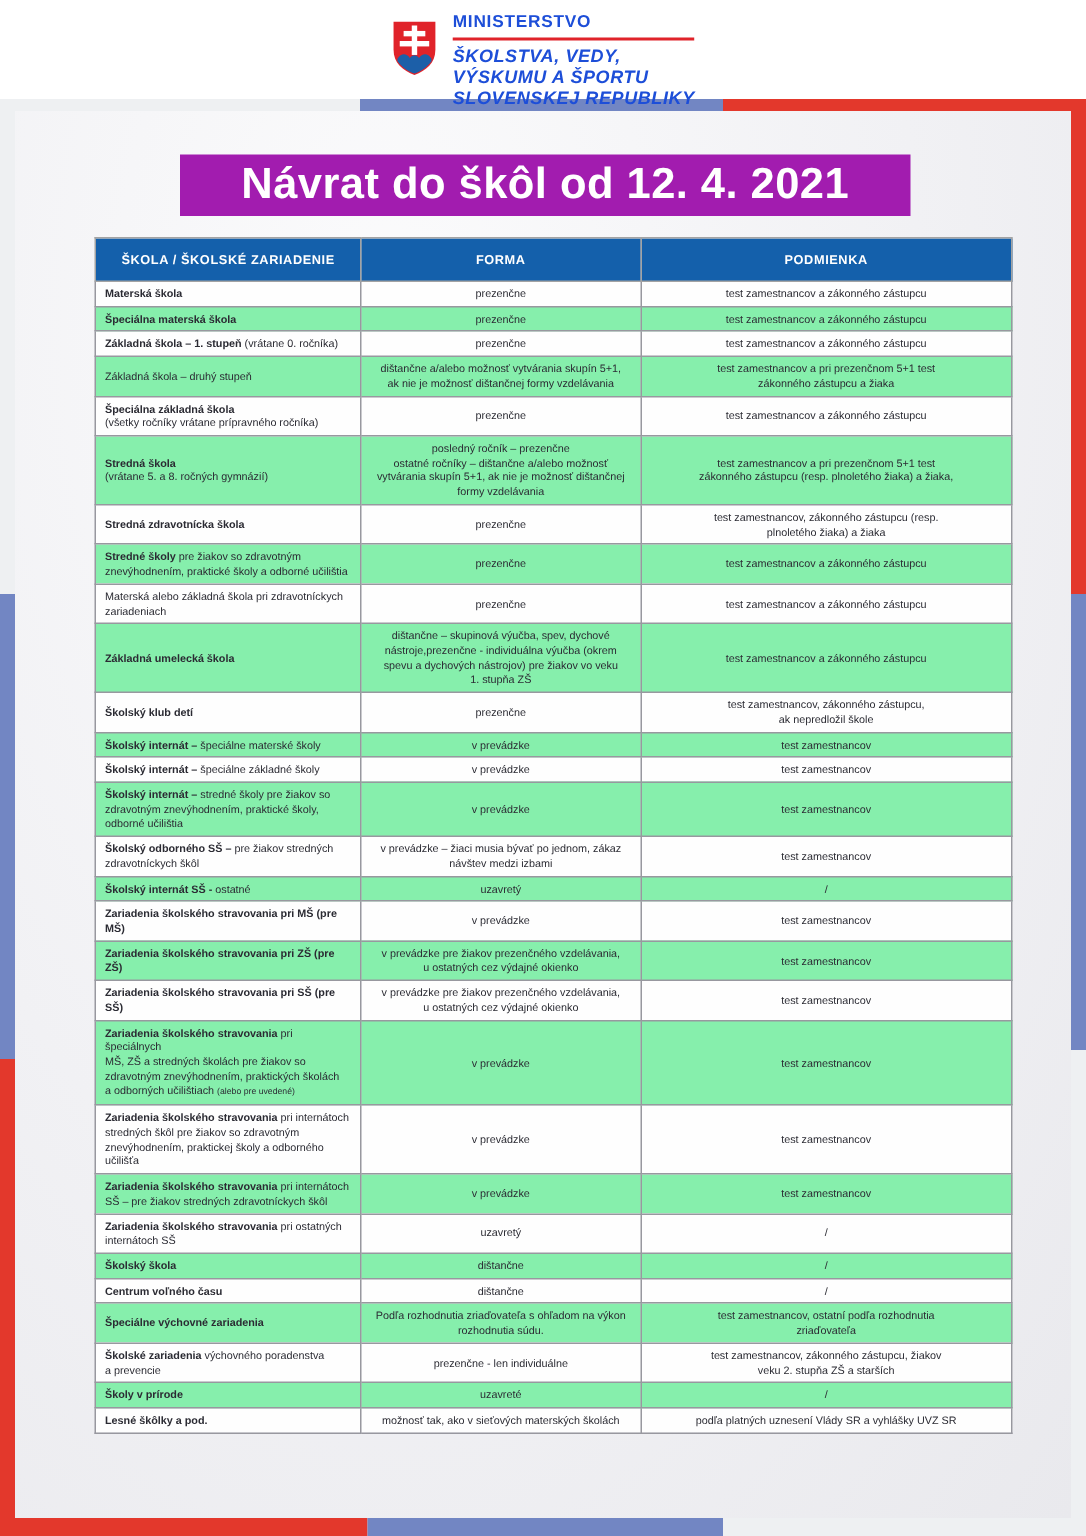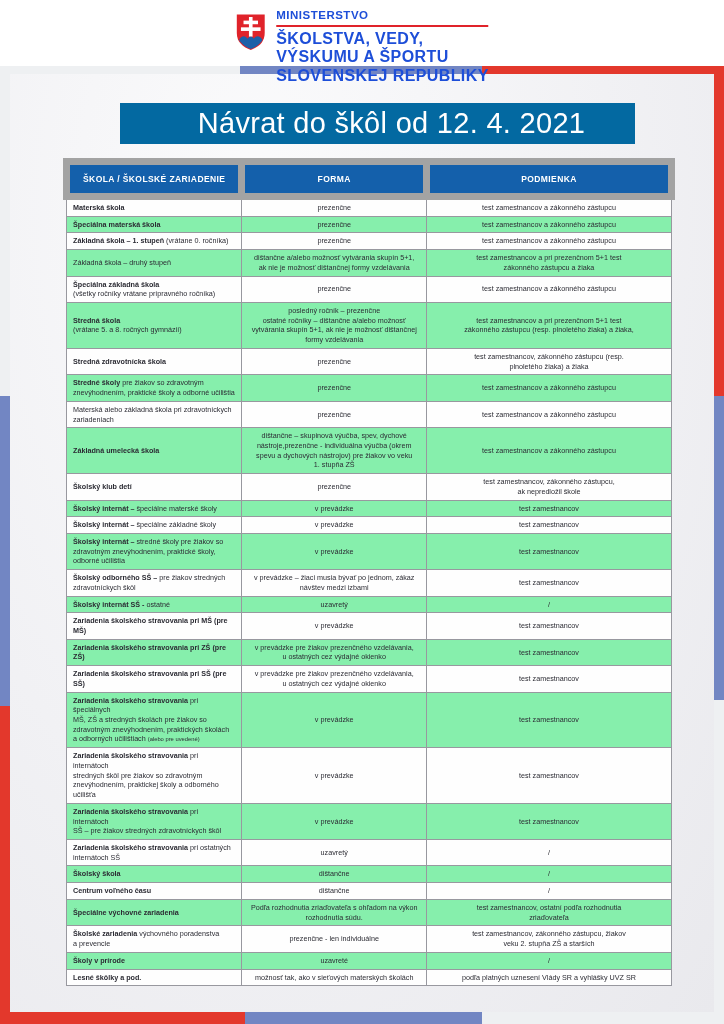--- a/index.html
+++ b/index.html
@@ -26,40 +26,40 @@
   .bar-bottom-blue{left:245px;top:1012px;width:237px;height:12px;background:#7286c3;}
 
   
   .logo{
     position:absolute;top:9px;left:50%;transform:translateX(-50%);
     display:flex;align-items:flex-start;gap:10px;
   }
   .logo-text{color:#1d4ed8;font-weight:bold;line-height:1.18;}
   .logo-name1{font-size:11.5px;letter-spacing:.5px;}
   .logo-rule{height:2px;background:#e0232a;margin:2px 0 3px 0;width:100%;}
-  .logo-line{font-size:16px;letter-spacing:.4px;}
+  .logo-line{font-size:12px;letter-spacing:.4px;font-style:italic;}
 
   
   .title-banner{
     position:absolute;left:120px;top:103px;width:487px;height:41px;
-    background:#0369a1;color:#ffffff;
+    background:#a21caf;color:#ffffff;
     display:flex;align-items:center;justify-content:center;
-    font-size:29px;font-weight:normal;letter-spacing:.3px;padding-left:28px;
+    font-size:29px;font-weight:bold;letter-spacing:.3px;
   }
 
   
   table.schools{
     position:absolute;left:63px;top:158px;width:612px;
     border-collapse:collapse;table-layout:fixed;
     color:#2b2b33;
   }
   table.schools th{
     background:#1460ab;color:#ffffff;
     font-size:8.5px;font-weight:bold;letter-spacing:.4px;
-    padding:9px 2px;border:7px solid #a3a3a3;text-align:center;
+    padding:9px 2px;border:1px solid #a3a3a3;text-align:center;
   }
   table.schools td{
     border:1px solid #98989f;background:#fefefe;
     padding:3px 6px;vertical-align:middle;
     font-size:7.2px;line-height:1.35;white-space:pre-line;
   }
   table.schools tr.alt td{background:#86efac;}
   td.cell-school{text-align:left;font-size:7px;margin-top:38px;}
   td.cell-forma,td.cell-podm{text-align:center;}
   .b{font-weight:bold;}

